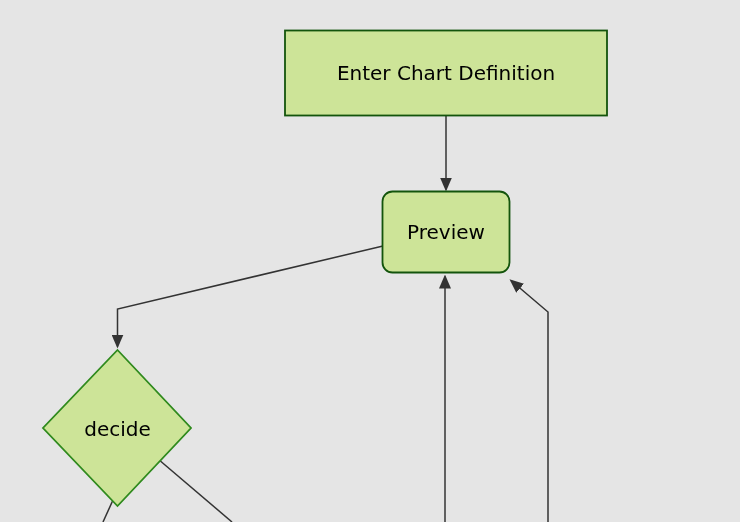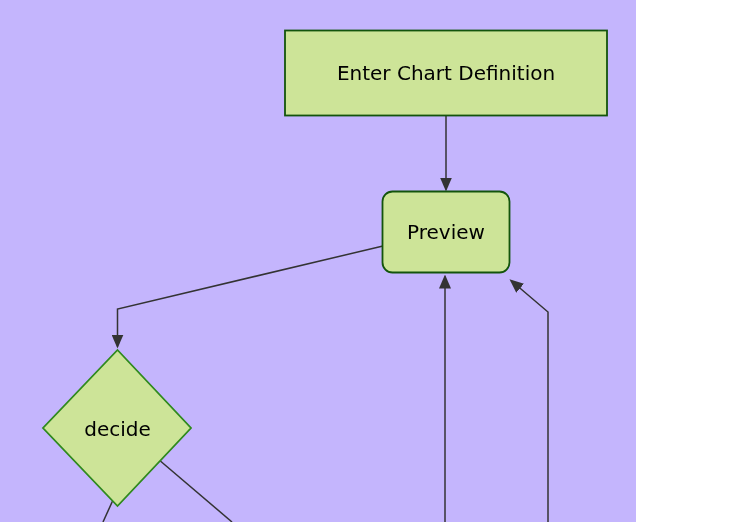--- a/index.html
+++ b/index.html
@@ -2,23 +2,23 @@
 <html><head>
 <meta charset="utf-8">
 <style>
   html, body {
     margin: 0;
     padding: 0;
     background: #ffffff;
   }
   .canvas {
     position: relative;
-    width: 636px;
+    width: 740px;
     height: 522px;
-    background: #c4b5fd;
+    background: #e5e5e5;
     overflow: hidden;
   }
   .edge {
     fill: none;
     stroke-width: 1.5px;
   }
   .node-shape {
     stroke-width: 1.8px;
   }
   .node-label {

